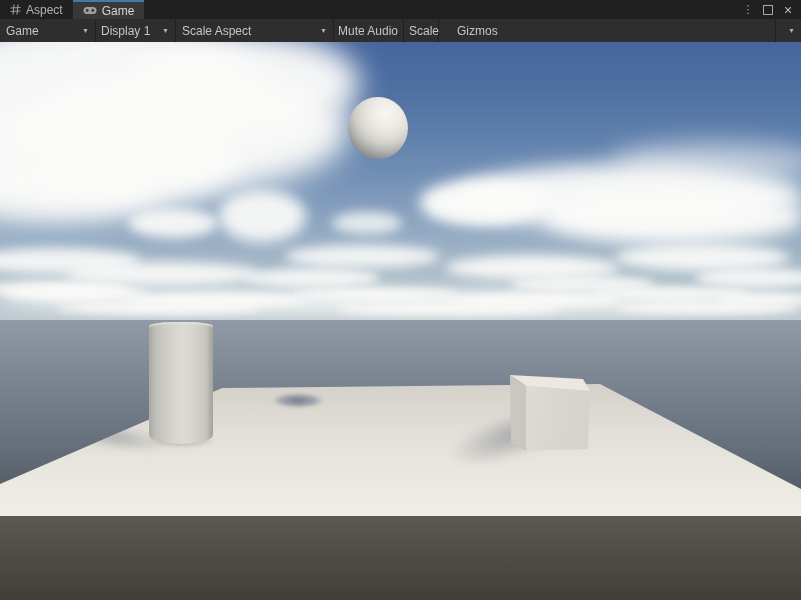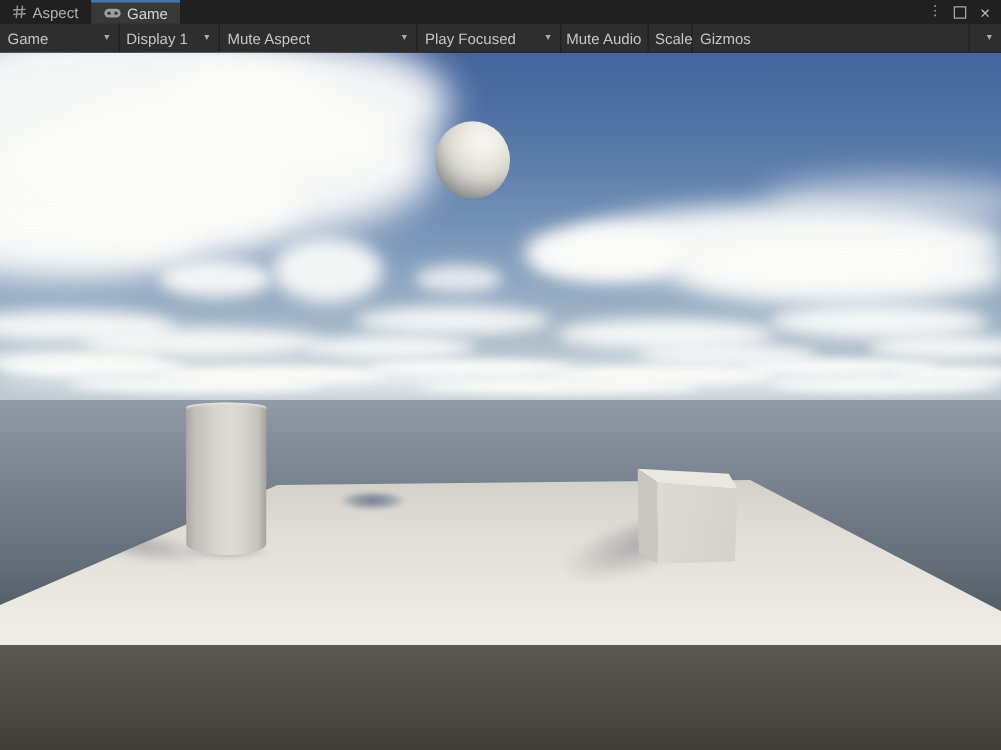--- a/index.html
+++ b/index.html
@@ -25,21 +25,21 @@
   .winbtn{width:16px;height:16px;display:flex;align-items:center;justify-content:center;font-size:12px;line-height:1;}
   .maxbox{width:8px;height:8px;border:1px solid #a8a8a8;display:inline-block;}
   .kebab{font-size:11px;letter-spacing:0;}
   .closex{font-size:14px;color:#bdbdbd;}
   
   .toolbar{
     height:23px;background:var(--toolbar_bg,#2e2e2e);display:flex;align-items:stretch;
     font-size:12px;color:var(--toolbar_text,#c6c6c6);
   }
   .seg{display:flex;align-items:center;border-right:1px solid #1f1f1f;box-sizing:border-box;padding:0 6px;white-space:nowrap;}
-  .seg:last-child{border-right:none;}
+  .seg:last-child{border-right:none;margin-left:12px;}
   .arrow{font-size:7px;color:#adadad;margin-left:auto;padding-left:6px;}
   .arrow.tight{margin-left:4px;}
   .seg-game{width:96px;}
   .seg-display{width:80px;padding-left:5px;}
   .seg-aspect{width:158px;}
   .seg-scale{width:172px;padding-left:10px;}
   .seg-play{width:115px;}
   .seg-mute{width:70px;padding-left:4px;}
   .seg-stats{width:35px;padding-left:5px;}
   .seg-gizmos{flex:1;}
@@ -146,25 +146,21 @@
   <div class="toolbar">
     <div class="seg seg-game">
       <span>Game</span>
       <span class="arrow">▼</span>
     </div>
     <div class="seg seg-display">
       <span>Display 1</span>
       <span class="arrow">▼</span>
     </div>
     <div class="seg seg-aspect">
-      <span>Mute Aspect</span>
-      <span class="arrow">▼</span>
-    </div>
-    <div class="seg seg-play">
-      <span>Play Focused</span>
+      <span>Scale Aspect</span>
       <span class="arrow">▼</span>
     </div>
     <div class="seg seg-mute">
       <span>Mute Audio</span>
     </div>
     <div class="seg seg-stats">
       <span>Scale</span>
     </div>
     <div class="seg seg-gizmos">
       <span>Gizmos</span>

